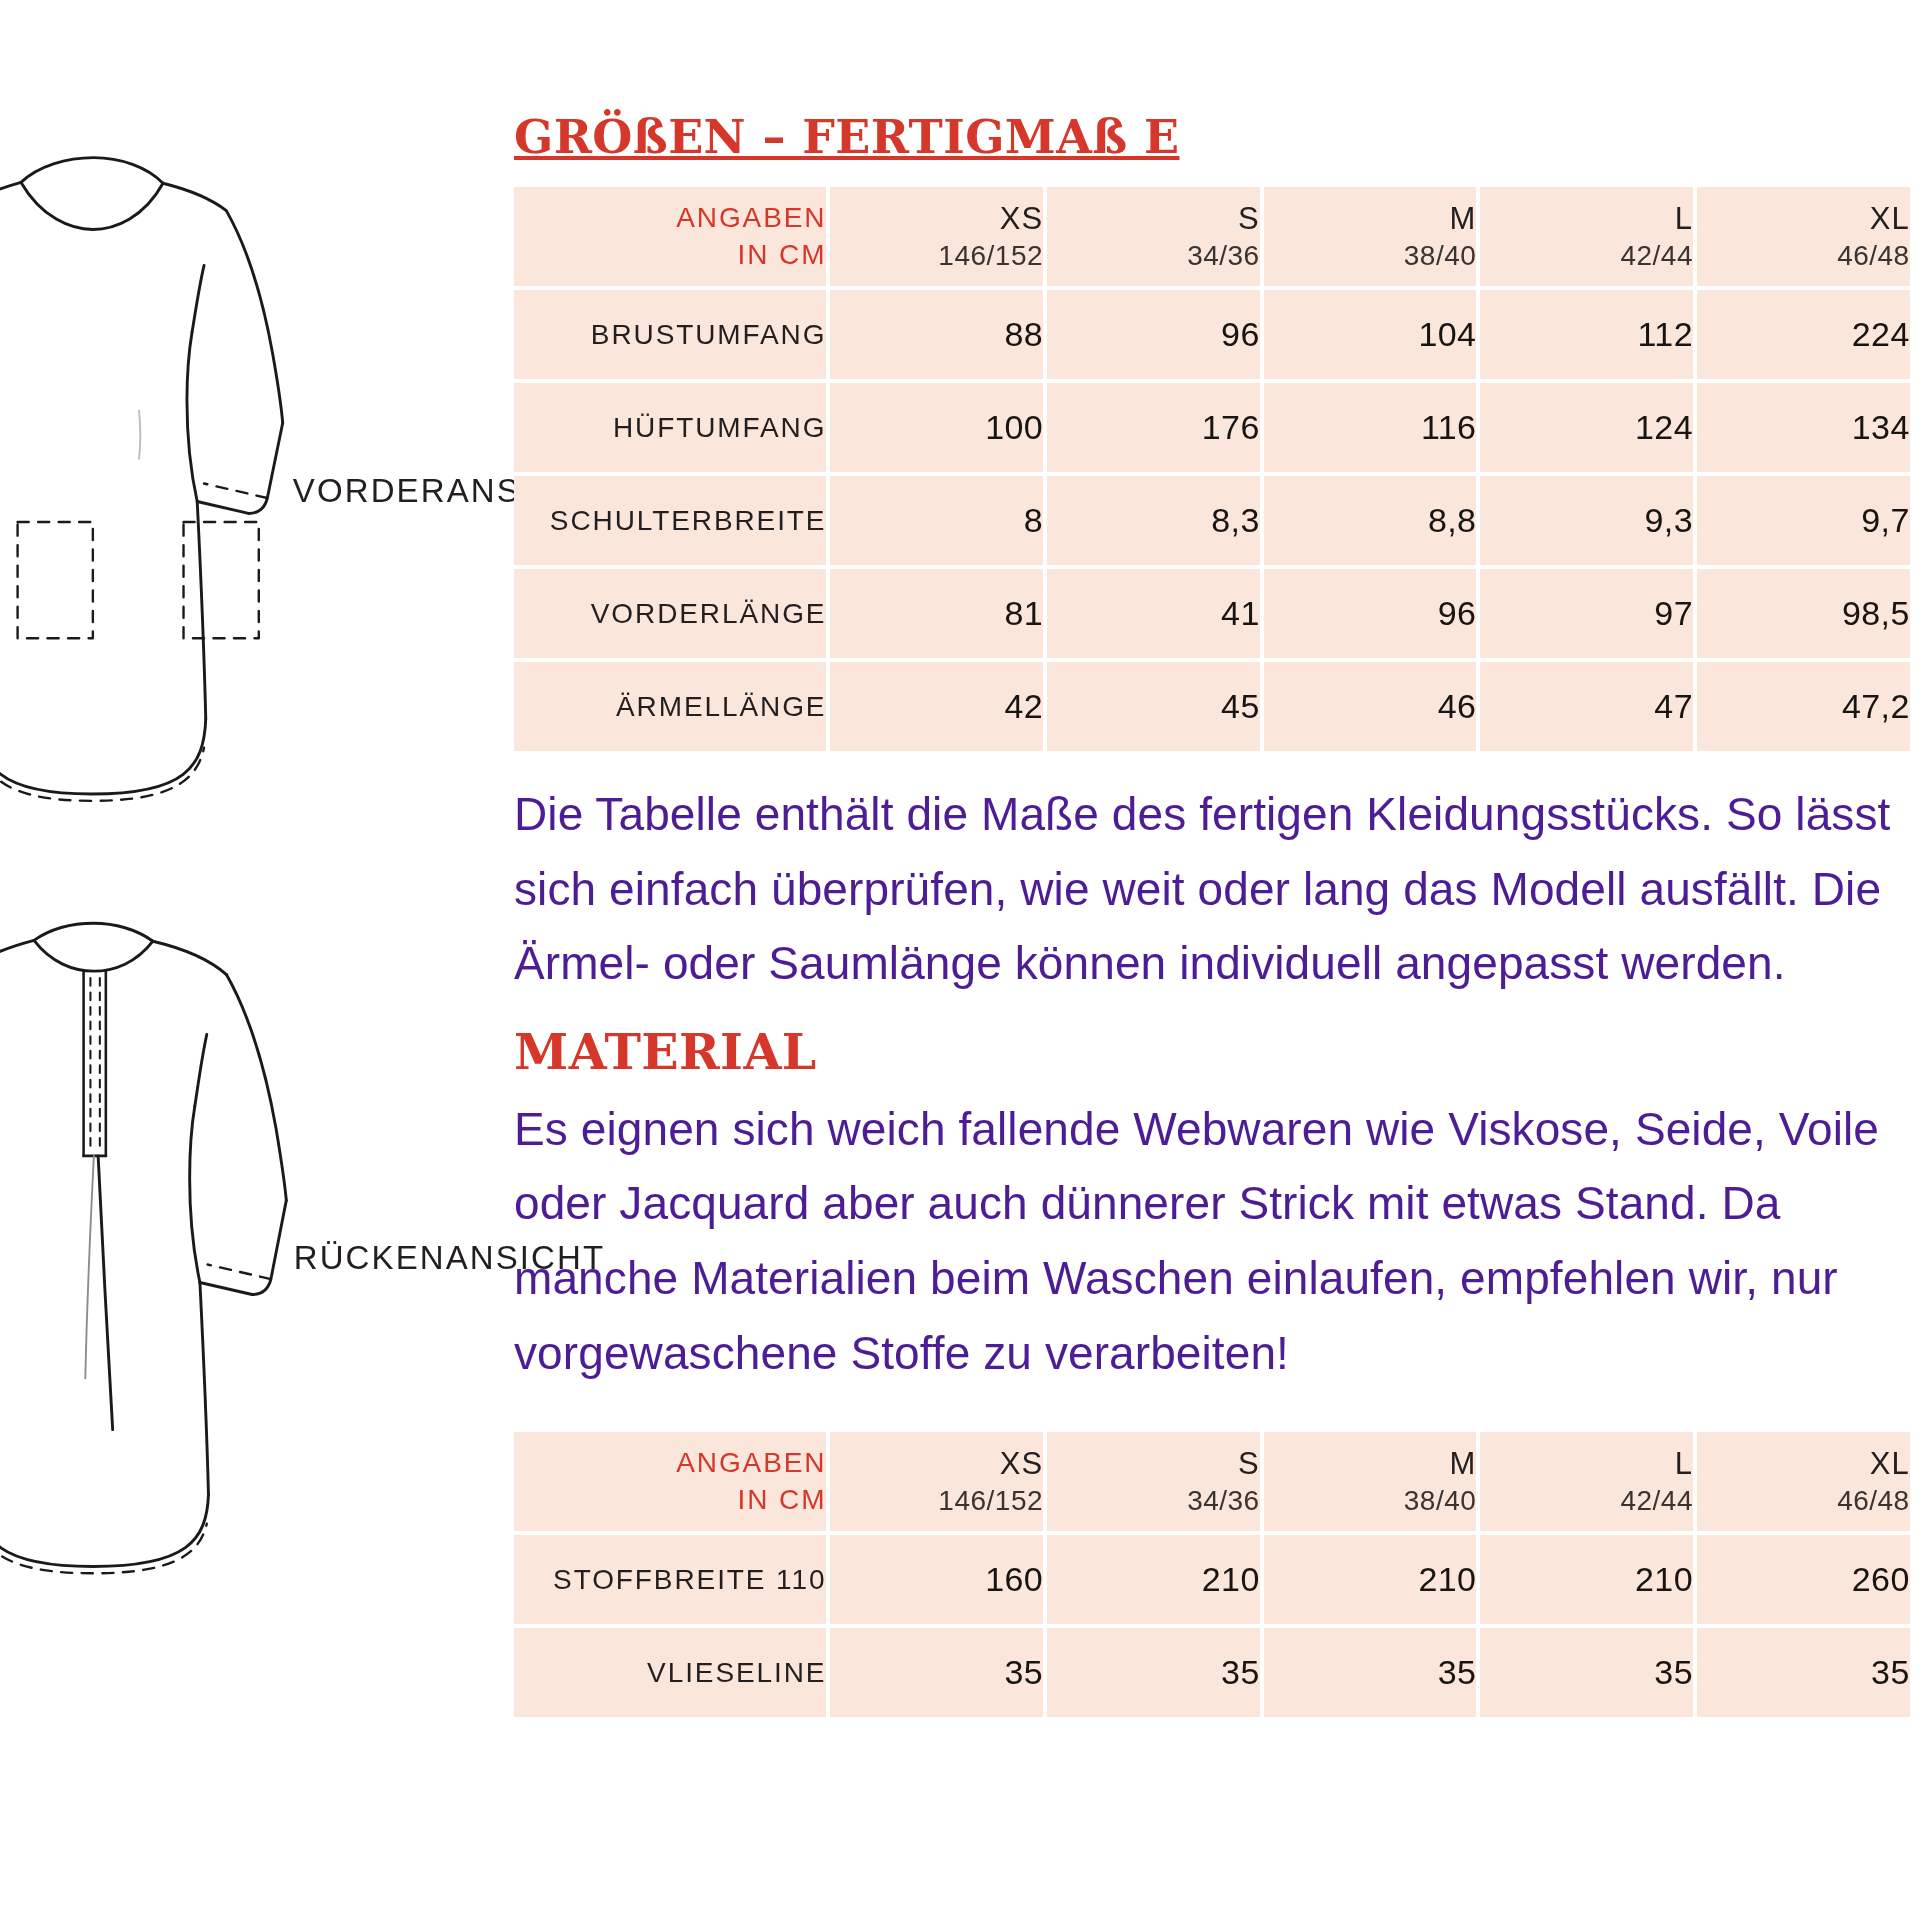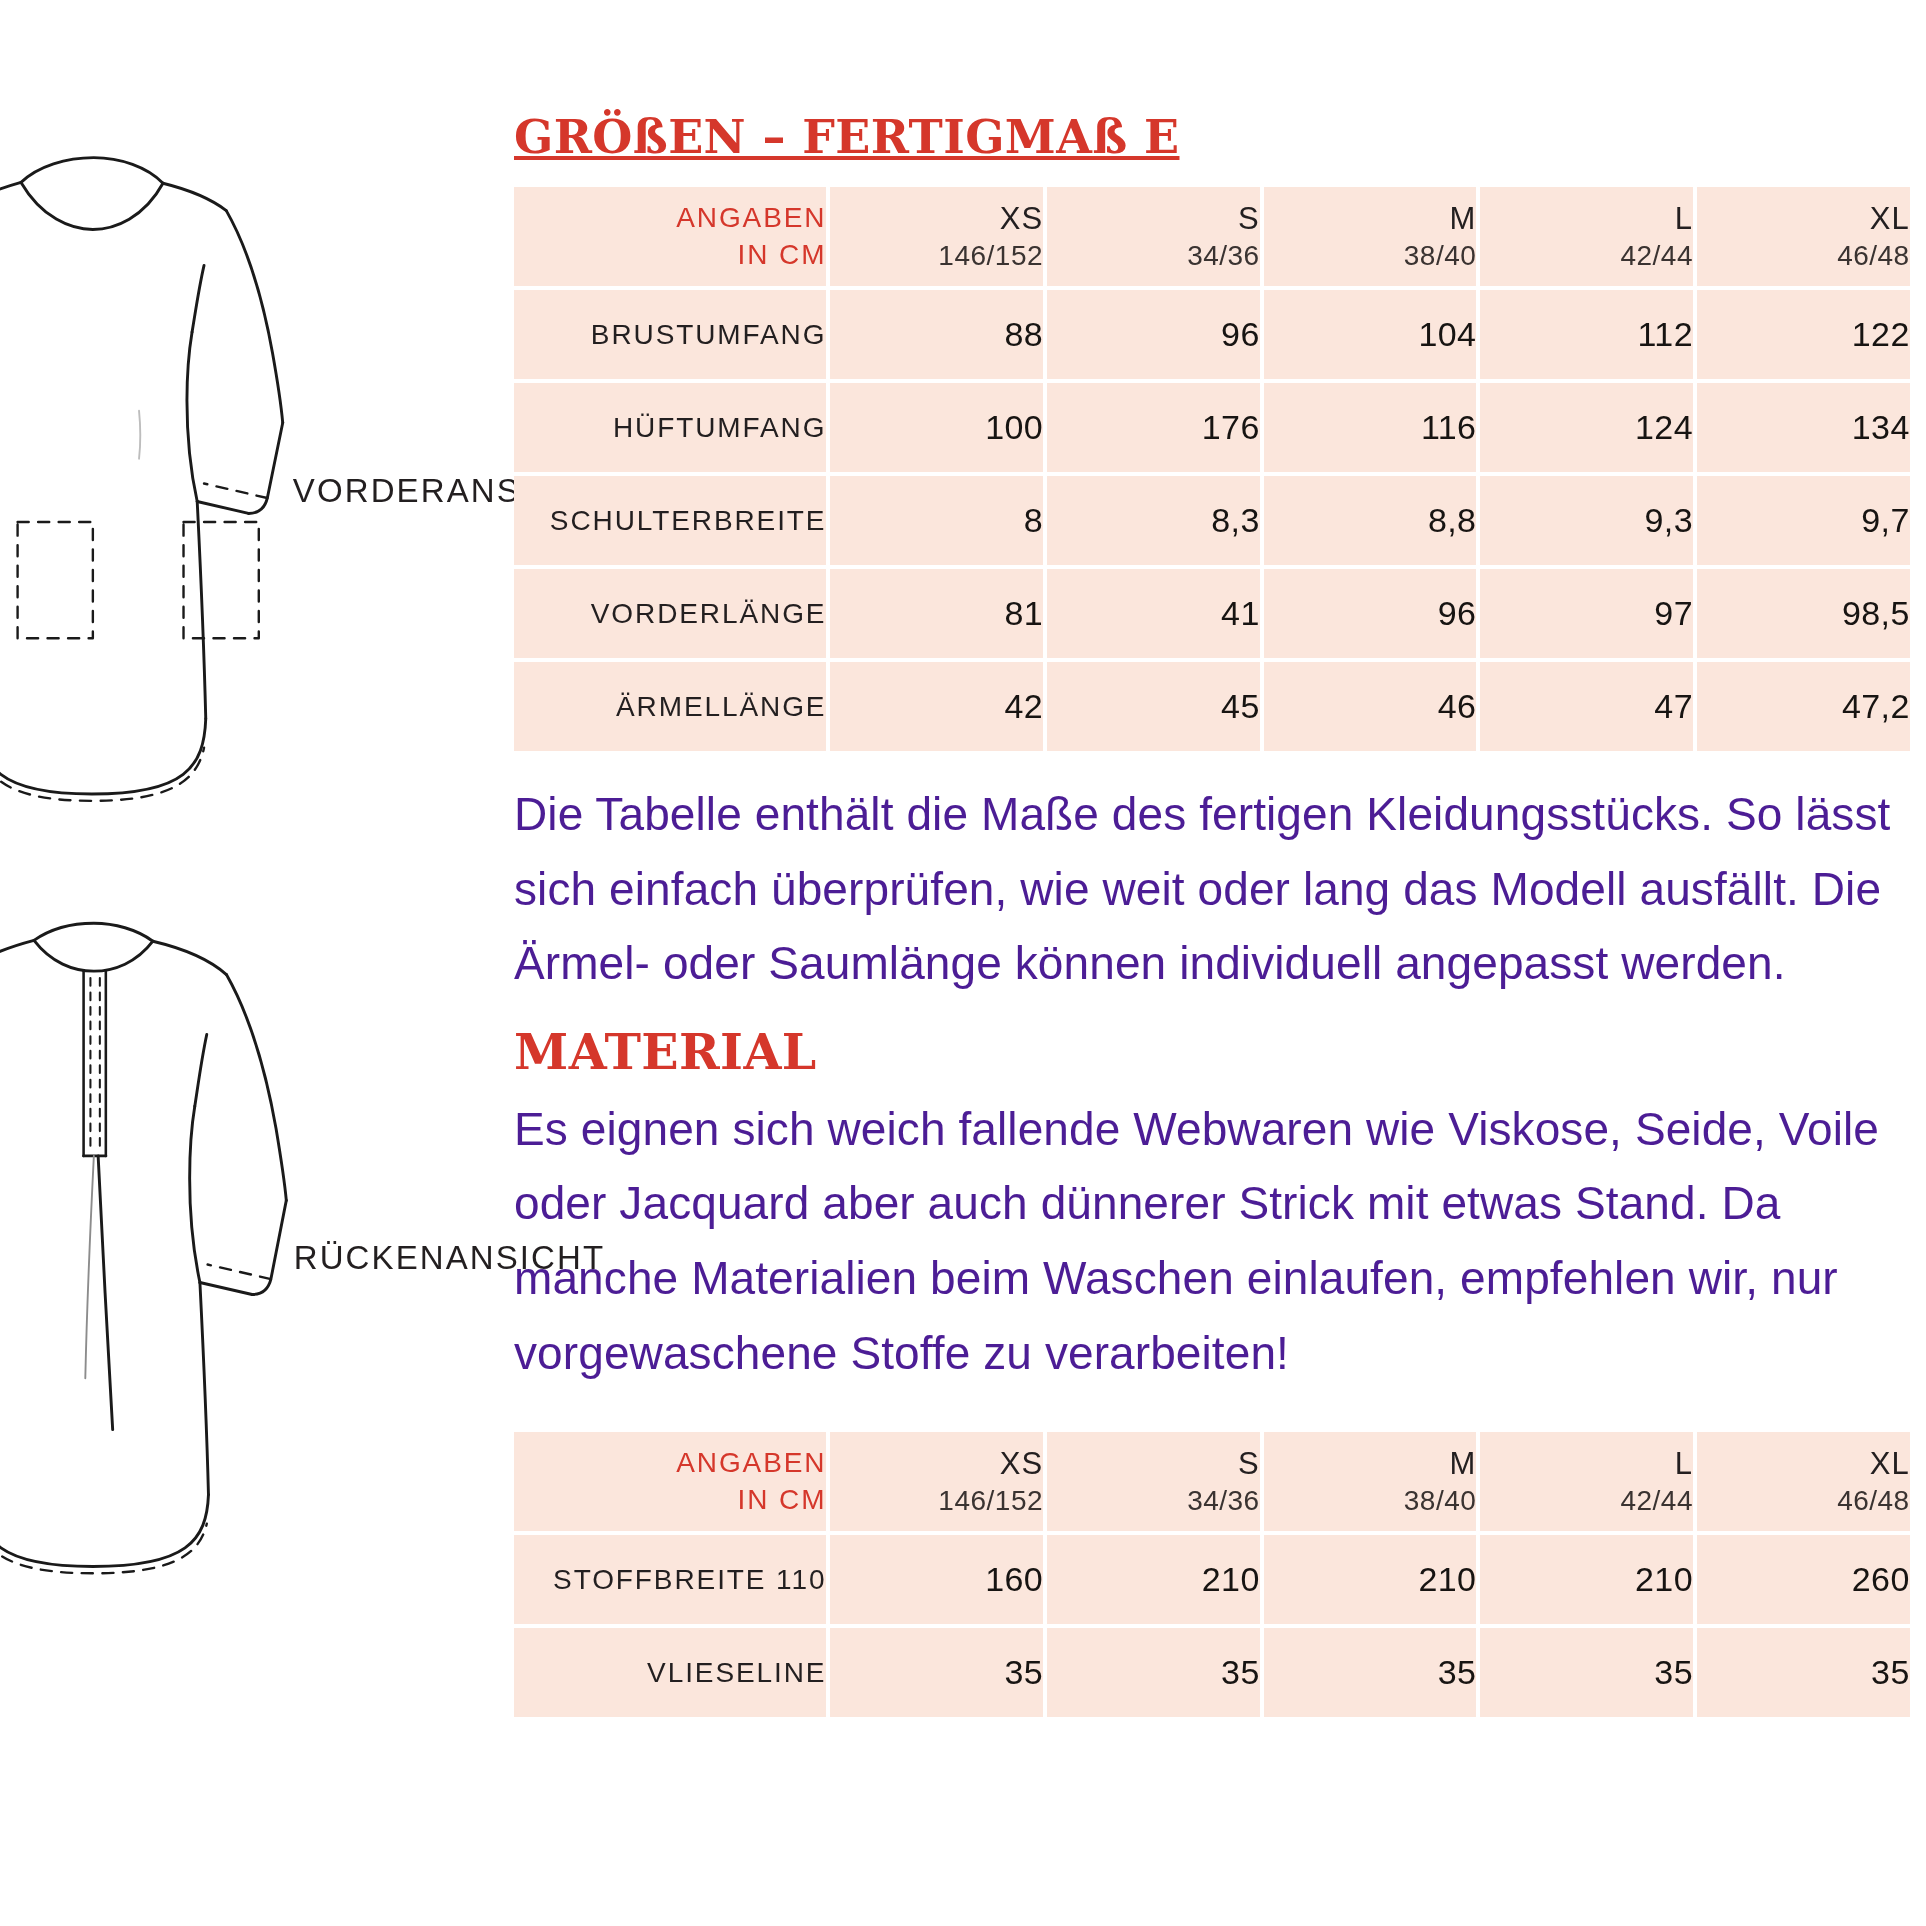--- a/index.html
+++ b/index.html
@@ -278,21 +278,21 @@
           </th>
         </tr>
       </thead>
       <tbody>
         <tr>
           <td class="row-label">BRUSTUMFANG</td>
           <td class="cell-val">88</td>
           <td class="cell-val">96</td>
           <td class="cell-val">104</td>
           <td class="cell-val">112</td>
-          <td class="cell-val">122</td>
+          <td class="cell-val">224</td>
         </tr>
         <tr>
           <td class="row-label">HÜFTUMFANG</td>
           <td class="cell-val">100</td>
           <td class="cell-val">176</td>
           <td class="cell-val">116</td>
           <td class="cell-val">124</td>
           <td class="cell-val">134</td>
         </tr>
         <tr>

